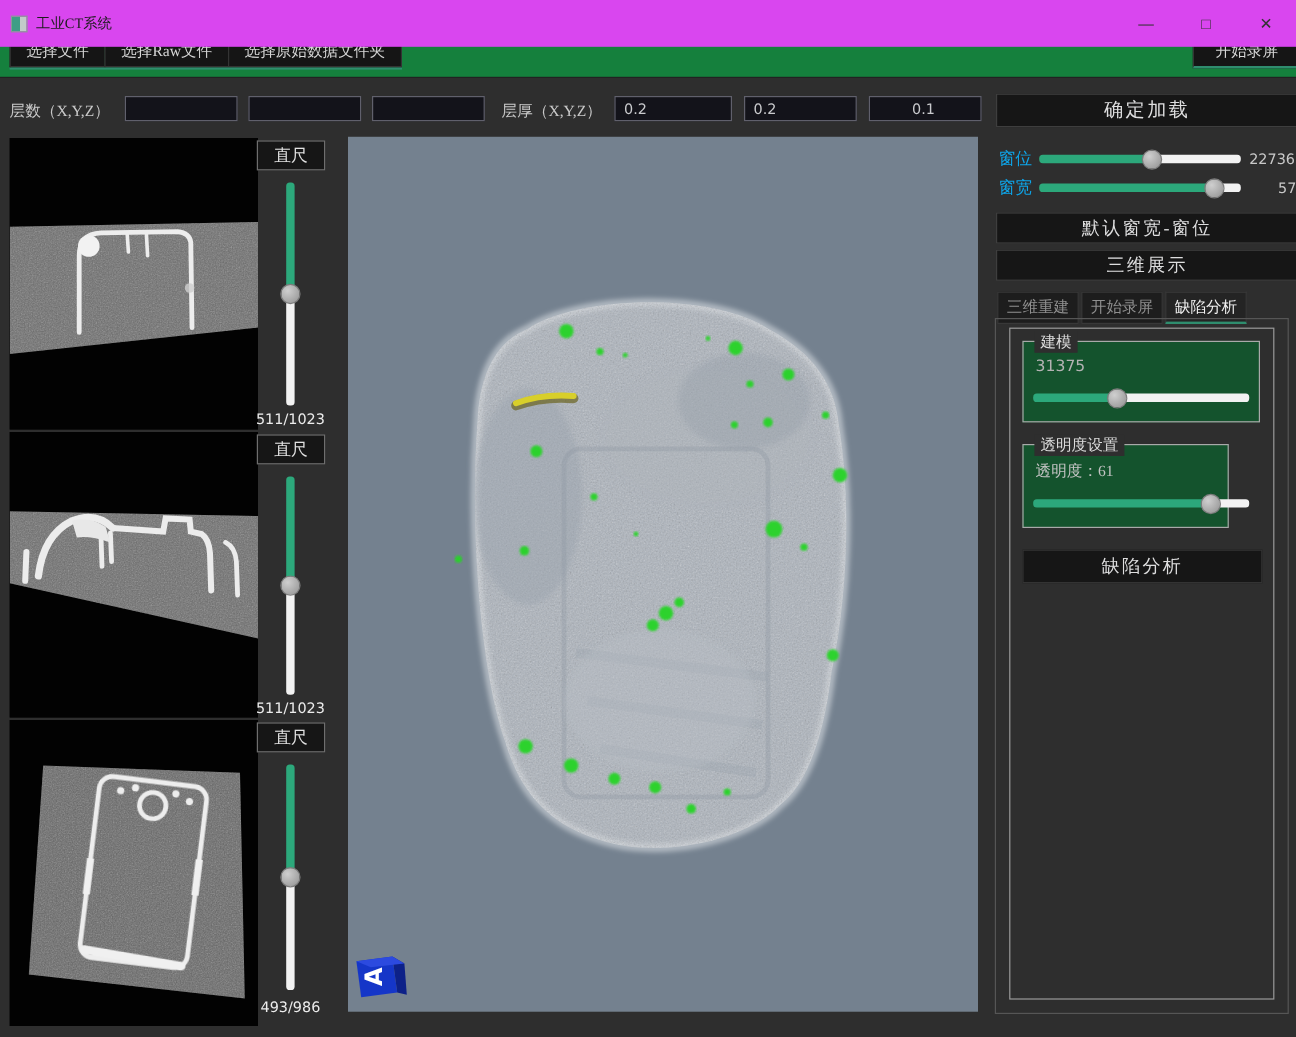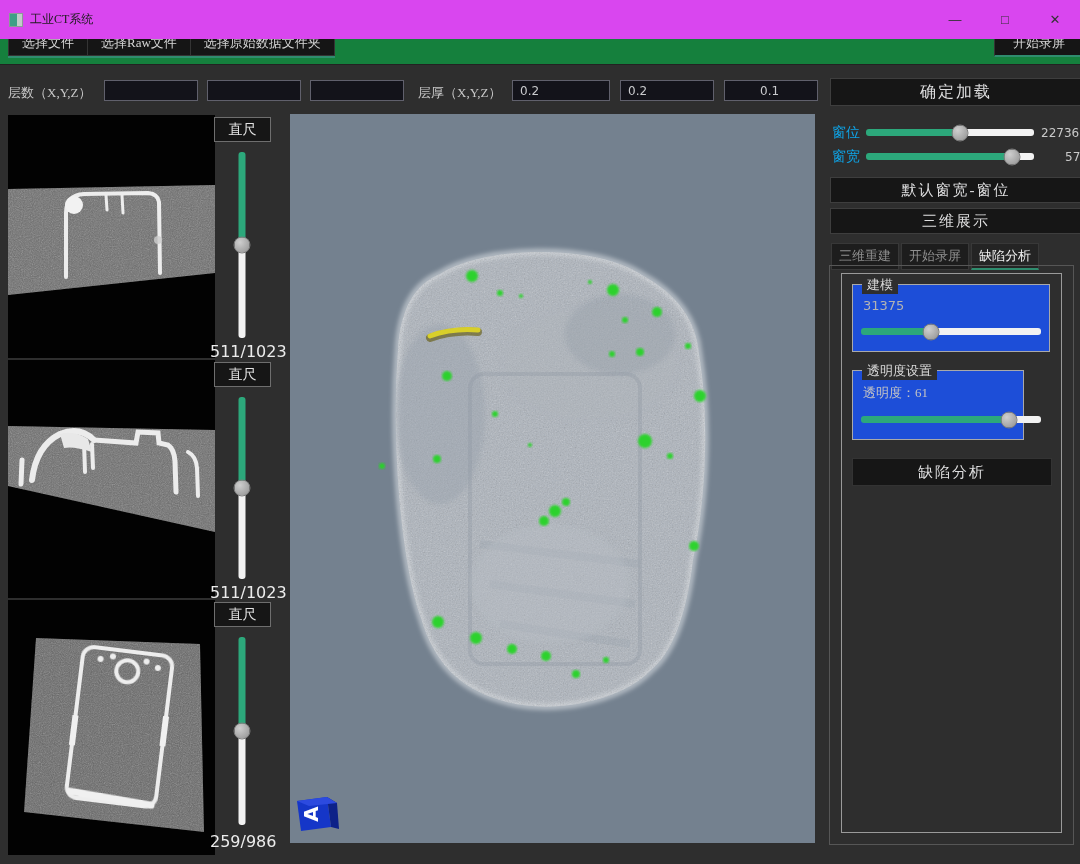--- a/index.html
+++ b/index.html
@@ -43,41 +43,41 @@
   
   .vcol{position:absolute;left:210px;width:64px;}
   .ruler-btn{position:absolute;left:4px;top:2px;width:55px;height:23px;background:#161616;
              border:1px solid #6e6e6e;color:#e3e3e3;font-size:14px;display:flex;align-items:center;
              justify-content:center;font-family:"Liberation Serif",serif;}
   .vtrack{position:absolute;left:50%;transform:translateX(-50%);width:7px;border-radius:3px;
           background:linear-gradient(to bottom,#2ca87b 0 calc(var(--p)*1%),#f2f2f2 calc(var(--p)*1%) 100%);}
   .vhandle{position:absolute;left:50%;width:17px;height:17px;border-radius:50%;
            transform:translate(-50%,-50%);
            background:radial-gradient(circle at 35% 32%,#cfcfcf,#909090);border:1px solid #7c7c7c;box-sizing:border-box;}
-  .slider-value{position:absolute;width:100%;text-align:center;color:#ececec;font-size:16px;
+  .slider-value{position:absolute;width:100%;text-align:center;color:#ececec;font-size:12px;
                 font-family:"DejaVu Sans",sans-serif;}
 
   
   .viewport{position:absolute;left:290px;top:114px;width:525px;height:729px;background:#74818f;}
 
   
   .rlabel{position:absolute;font-size:14px;color:#0ea5e9;font-family:"Liberation Serif",serif;}
   .rvalue{position:absolute;font-size:12px;color:#c9c9c9;font-family:"DejaVu Sans",sans-serif;}
   .hslider{position:absolute;height:7px;border-radius:3px;
            background:linear-gradient(to right,#2ca87b 0 calc(var(--p)*1%),#f2f2f2 calc(var(--p)*1%) 100%);}
   .hhandle{position:absolute;top:50%;left:calc(var(--p)*1%);width:17px;height:17px;border-radius:50%;
            transform:translate(-50%,-50%);
            background:radial-gradient(circle at 35% 32%,#cfcfcf,#909090);border:1px solid #7c7c7c;box-sizing:border-box;}
   .tabs{position:absolute;left:831px;top:243px;display:flex;}
   .tab{padding:3px 7px 2px;font-size:13px;color:#8f8f8f;background:#1d1d1d;border:1px solid #383838;
        margin-right:2px;font-family:"Liberation Serif",serif;}
   .tab.active{color:#f2f2f2;background:#242424;border-bottom:2px solid #2f8d6e;padding-bottom:3px;}
   .frame{position:absolute;border:1px solid #565656;}
   .frame.inner{border-color:#9a9a9a;}
-  .groupbox{position:absolute;border:1px solid #a9a9a9;background:#1d4ed8;box-sizing:border-box;}
+  .groupbox{position:absolute;border:1px solid #a9a9a9;background:#14532d;box-sizing:border-box;}
   .group-title{position:absolute;top:-9px;left:9px;background:#2e2e2e;padding:0 5px;color:#dcdcdc;
                font-size:13px;font-family:"Liberation Serif",serif;}
   .group-value{position:absolute;left:10px;top:13px;font-size:13px;color:#b3b3b3;
                font-family:"DejaVu Sans",sans-serif;}
 </style>
 </head>
 <body>
 
 <div class="titlebar">
   <span class="app-icon"></span>
@@ -195,21 +195,21 @@
       <path d="M70,196 L152,200" stroke="#f0f0f0" stroke-width="7" stroke-linecap="round"></path>
       <path d="M66,120 L66,150" stroke="#f0f0f0" stroke-width="6"></path>
       <path d="M156,110 L156,140" stroke="#f0f0f0" stroke-width="6"></path>
     </g>
   </svg>
 </div>
 <div class="vcol" style="top: 600px; height: 255px; --p: 50;">
   <span class="ruler-btn">直尺</span>
   <span class="vtrack" style="top:37px;height:188px;"></span>
   <span class="vhandle" style="top:calc(37px + 1.88px*var(--p));"></span>
-  <span class="slider-value" style="top:232px;">259/986</span>
+  <span class="slider-value" style="top:232px;">493/986</span>
 </div>
 
 <div class="viewport">
   <svg width="525" height="729" viewBox="0 0 525 729">
     <defs>
       <filter id="grainV" x="-5%" y="-5%" width="110%" height="110%">
         <feTurbulence type="fractalNoise" baseFrequency="0.75" numOctaves="2" stitchTiles="stitch"></feTurbulence>
         <feColorMatrix type="saturate" values="0"></feColorMatrix>
       </filter>
       <clipPath id="objclip">

